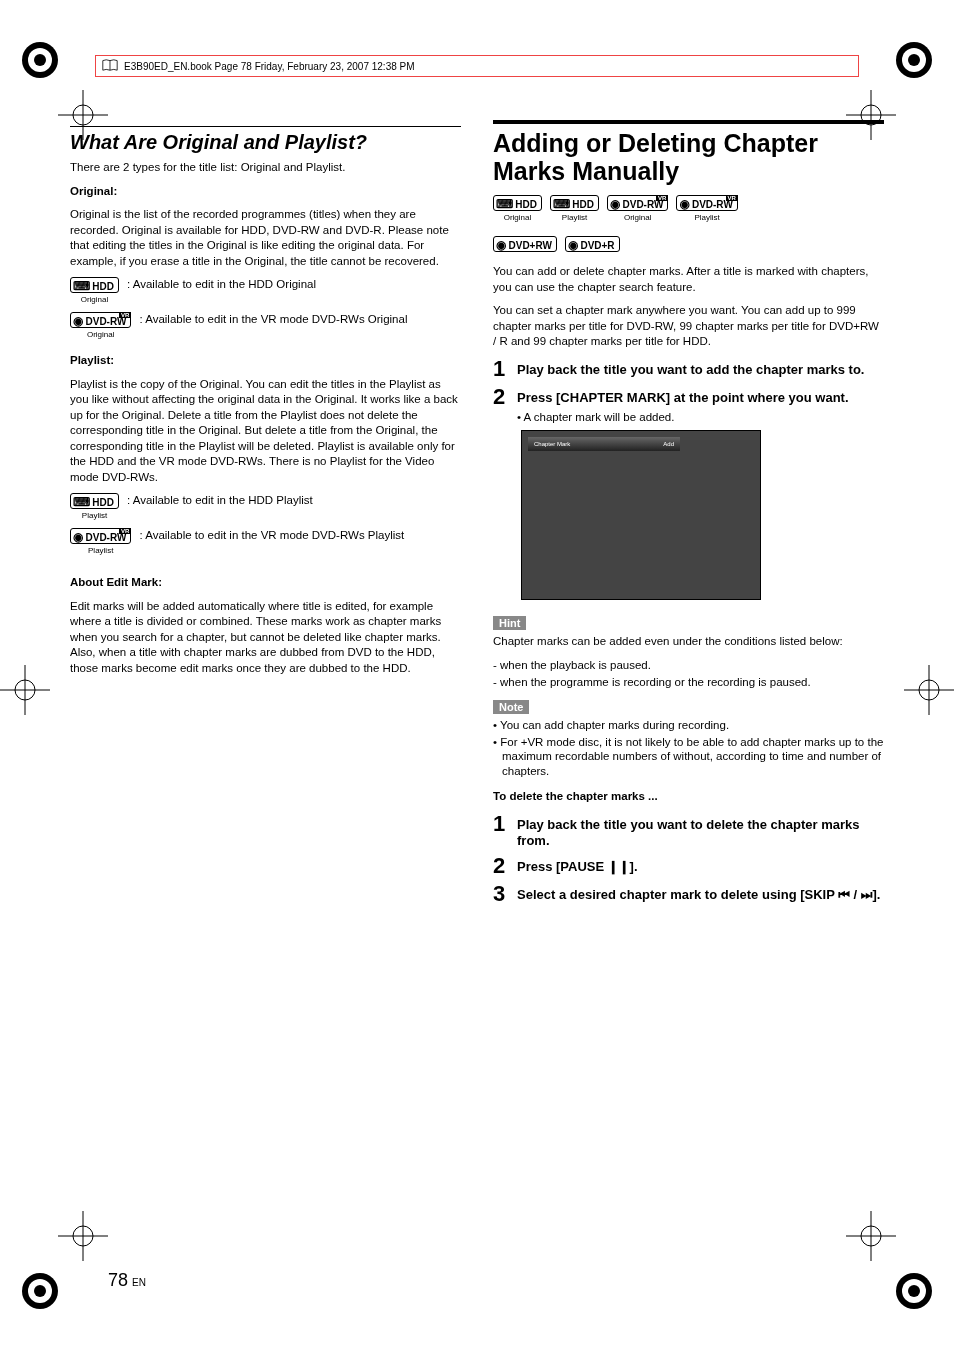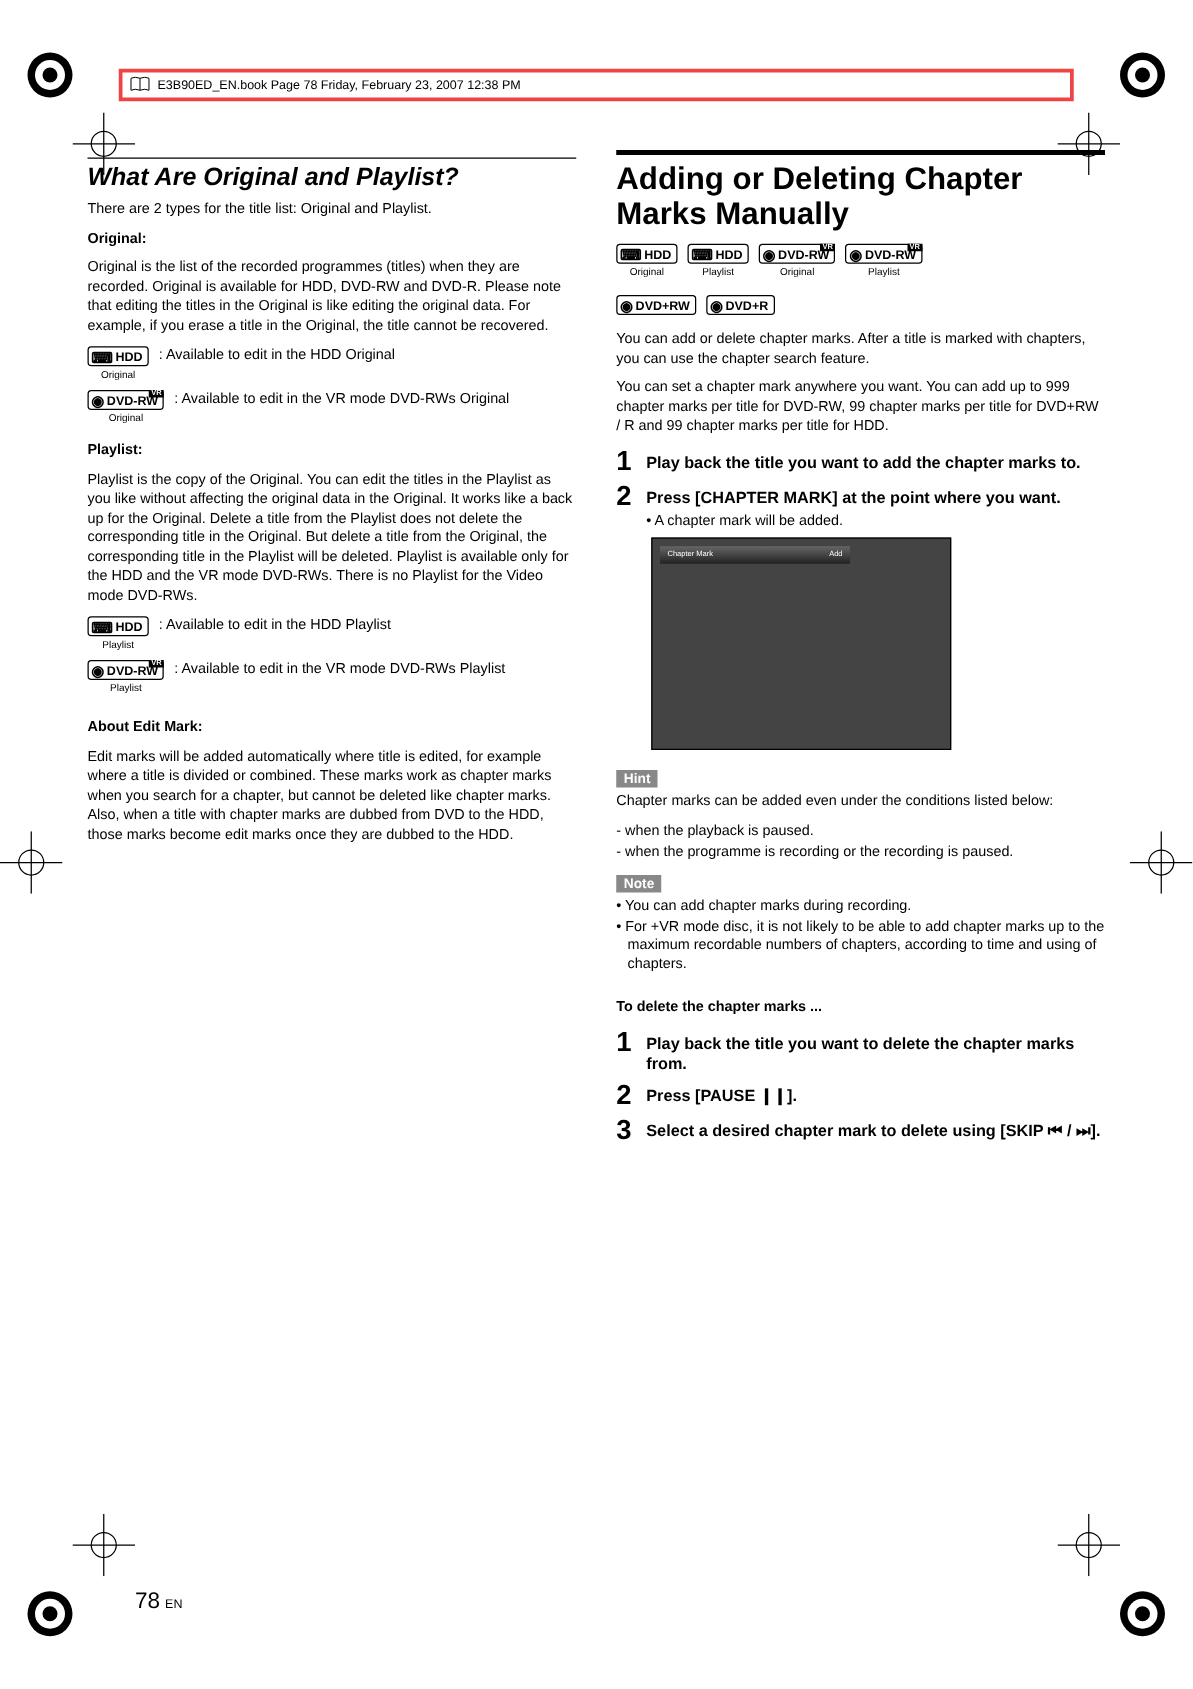--- a/index.html
+++ b/index.html
@@ -15,21 +15,21 @@
   .reg-br { bottom: 40px; right: 20px; }
   .cross { position: absolute; width: 50px; height: 50px; }
   .cross svg { width: 100%; height: 100%; }
   .cross-tl { top: 90px; left: 58px; }
   .cross-tr { top: 90px; right: 58px; }
   .cross-bl { bottom: 90px; left: 58px; }
   .cross-br { bottom: 90px; right: 58px; }
   .cross-ml { top: 665px; left: 0px; }
   .cross-mr { top: 665px; right: 0px; }
 
-  .headerbar { position: absolute; top: 55px; left: 95px; right: 95px; border: 3px solid #ef4444; padding: 3px 6px; font-size: 10px; display: flex; align-items: center; gap: 6px; }
+  .headerbar { position: absolute; top: 55px; left: 95px; right: 95px; border: 1px solid #ef4444; padding: 3px 6px; font-size: 10px; display: flex; align-items: center; gap: 6px; }
   .headerbar .book-icon { width: 16px; height: 14px; display: inline-block; }
 
   .content { display: flex; gap: 32px; margin-top: 80px; }
   .col { flex: 1; min-width: 0; }
 
   .hr-top { border-top: 1px solid #000; margin-top: 6px; }
   .hr-thick { border-top: 4px solid #000; margin-bottom: 6px; }
 
   h2.sub { font-size: 20px; font-weight: bold; font-style: italic; padding: 4px 0 6px 0; }
   p { font-size: 11.5px; line-height: 1.35; margin-bottom: 8px; }
@@ -268,24 +268,24 @@
       <span class="label-box">Hint</span>
       <p>Chapter marks can be added even under the conditions listed below:</p>
       <ul class="dashes">
         <li>when the playback is paused.</li>
         <li>when the programme is recording or the recording is paused.</li>
       </ul>
 
       <span class="label-box">Note</span>
       <ul class="bullets">
         <li>You can add chapter marks during recording.</li>
-        <li>For +VR mode disc, it is not likely to be able to add chapter marks up to the maximum recordable numbers of chapters, according to time and using of chapters.</li>
+        <li>For +VR mode disc, it is not likely to be able to add chapter marks up to the maximum recordable numbers of without, according to time and number of chapters.</li>
       </ul>
 
-      <p class="bold" style="margin-top:20px">To delete the chapter marks ...</p>
+      <p class="bold" style="margin-top:10px">To delete the chapter marks ...</p>
       <div class="step">
         <span class="num">1</span>
         <span class="txt">Play back the title you want to delete the chapter marks from.</span>
       </div>
       <div class="step">
         <span class="num">2</span>
         <span class="txt">Press [PAUSE ❙❙].</span>
       </div>
       <div class="step">
         <span class="num">3</span>

